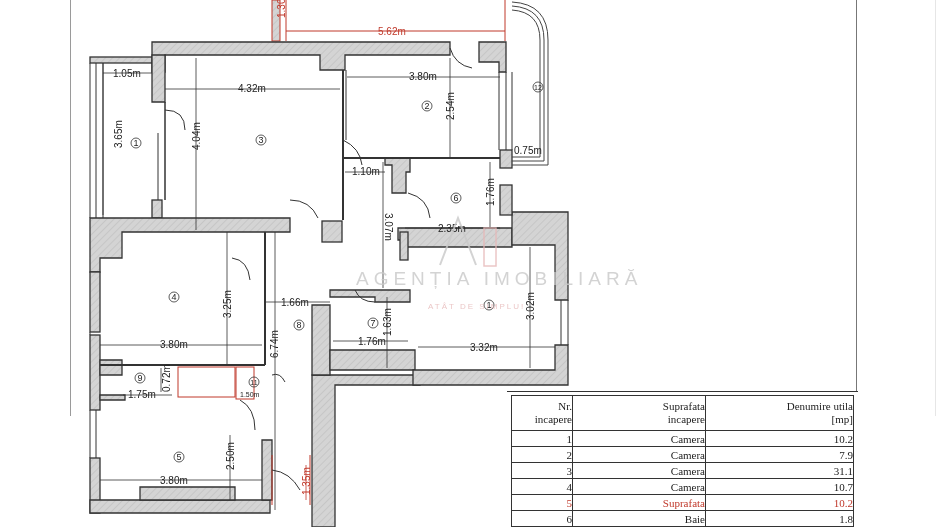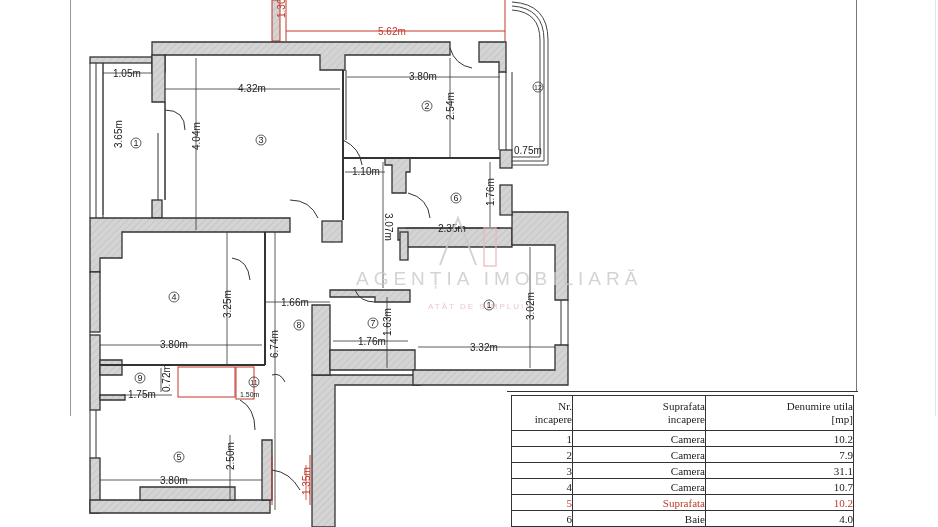--- a/index.html
+++ b/index.html
@@ -269,17 +269,17 @@
         <td>10.7</td>
       </tr>
       <tr class="hl">
         <td>5</td>
         <td>Suprafata</td>
         <td>10.2</td>
       </tr>
       <tr>
         <td>6</td>
         <td>Baie</td>
-        <td>4.0</td>
+        <td>1.8</td>
       </tr>
     </tbody>
   </table>
 </div>
 
 </body></html>

